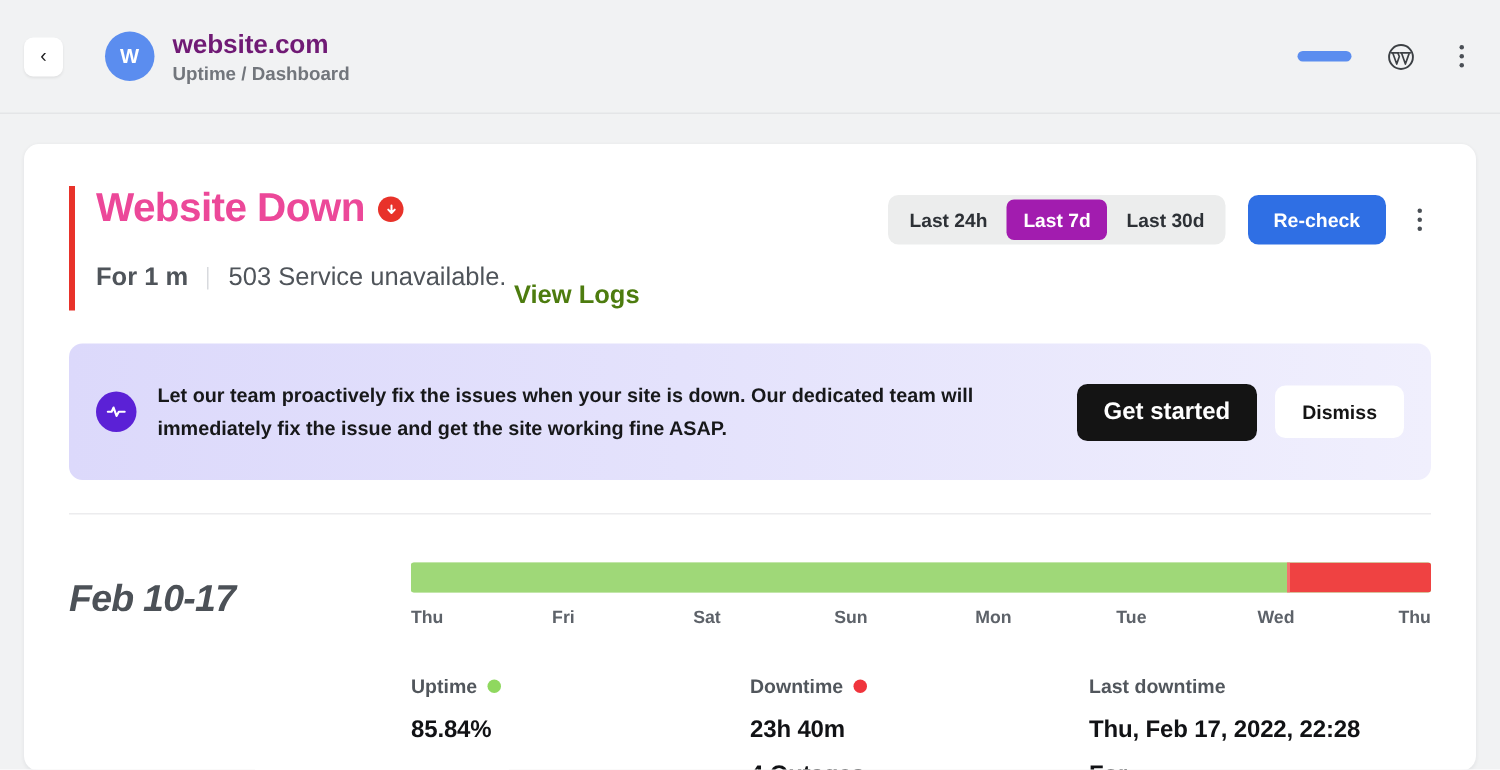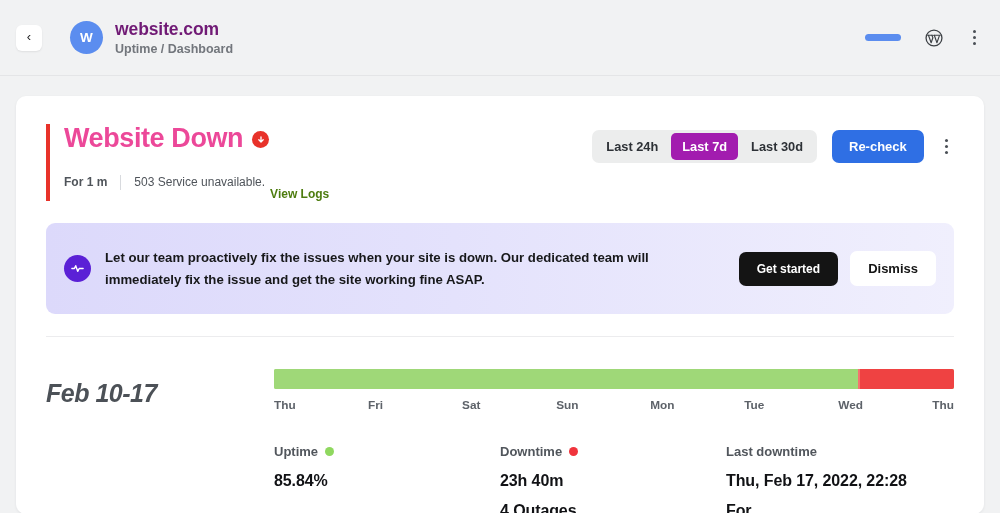--- a/index.html
+++ b/index.html
@@ -146,21 +146,21 @@
     align-items: center;
     justify-content: center;
     margin-top: 3px;
     flex: 0 0 auto;
   }
 
   .status-sub {
     margin-top: 11px;
     display: flex;
     align-items: center;
-    font-size: 12px;
+    font-size: 17px;
     font-weight: 700;
   }
   .sub-for { color: #4f545a; }
   .sub-div {
     width: 1px;
     height: 15px;
     background: #d8dade;
     margin: 0 13px;
   }
   .sub-err { color: #4f545a; font-weight: 400; }
@@ -243,21 +243,21 @@
   .promo-actions {
     margin-left: auto;
     display: flex;
     align-items: center;
     gap: 12px;
     flex: 0 0 auto;
   }
   .btn-dark {
     background: #141414;
     color: #ffffff;
-    font-size: 12px;
+    font-size: 16px;
     font-weight: 700;
     border: none;
     border-radius: 7px;
     padding: 10px 18px;
     cursor: pointer;
     font-family: inherit;
     white-space: nowrap;
   }
   .btn-light {
     background: #ffffff;

